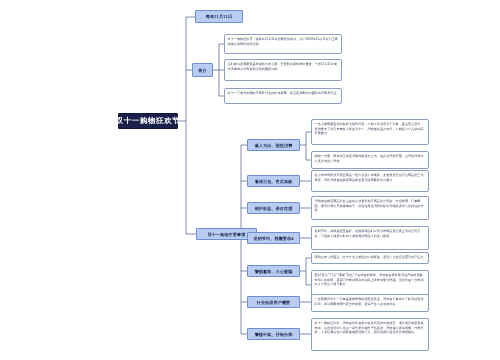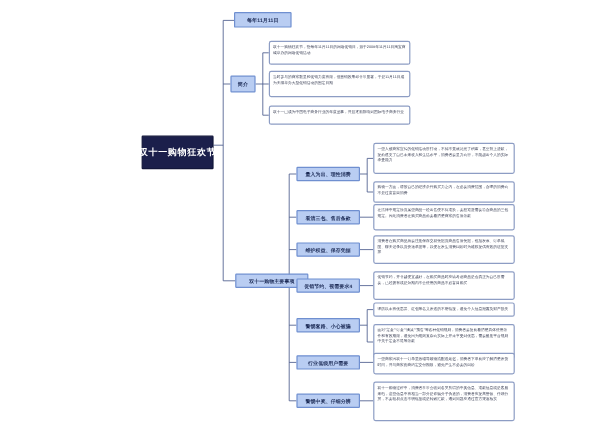--- a/index.html
+++ b/index.html
@@ -105,21 +105,21 @@
       <path d="M306,258 L306,285"></path>
       <path d="M306,258 L311,258"></path>
       <path d="M306,285 L311,285"></path>
 
       <path d="M300,302 L311,302"></path>
 
       <path d="M300,334 L311,334"></path>
     </g>
   </svg>
 
-  <div class="node root" style="left:118px;top:113px;width:60px;height:28px;">
+  <div class="node root" style="left:118px;top:113px;width:60px;height:16px;">
     <span>双十一购物狂欢节</span>
   </div>
 
   <div class="node branch" style="left:195px;top:10px;width:48px;height:13px;">
     <span>每年11月11日</span>
   </div>
 
   <div class="node branch" style="left:192px;top:63px;width:21px;height:14px;">
     <span>简介</span>
   </div>

